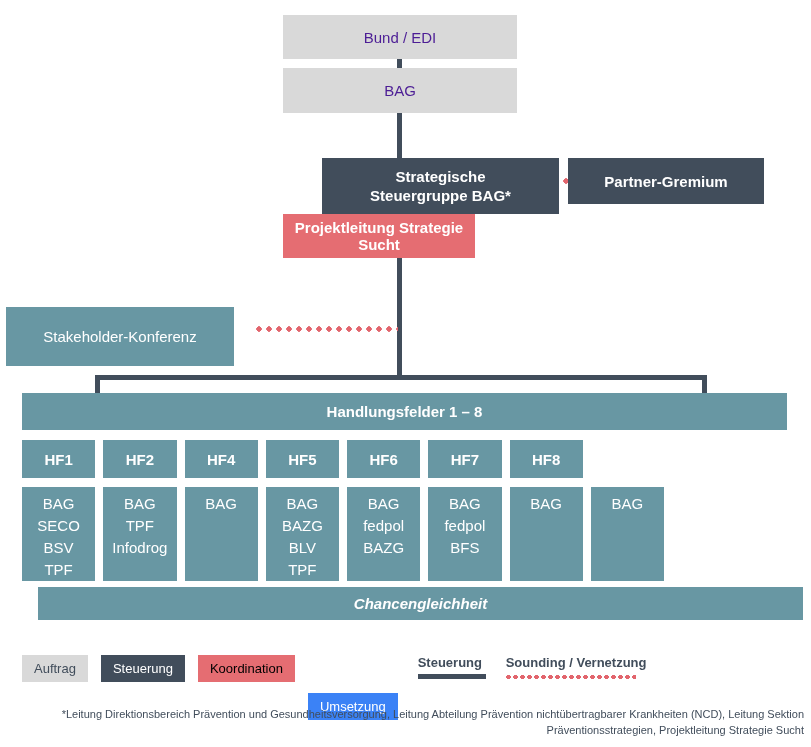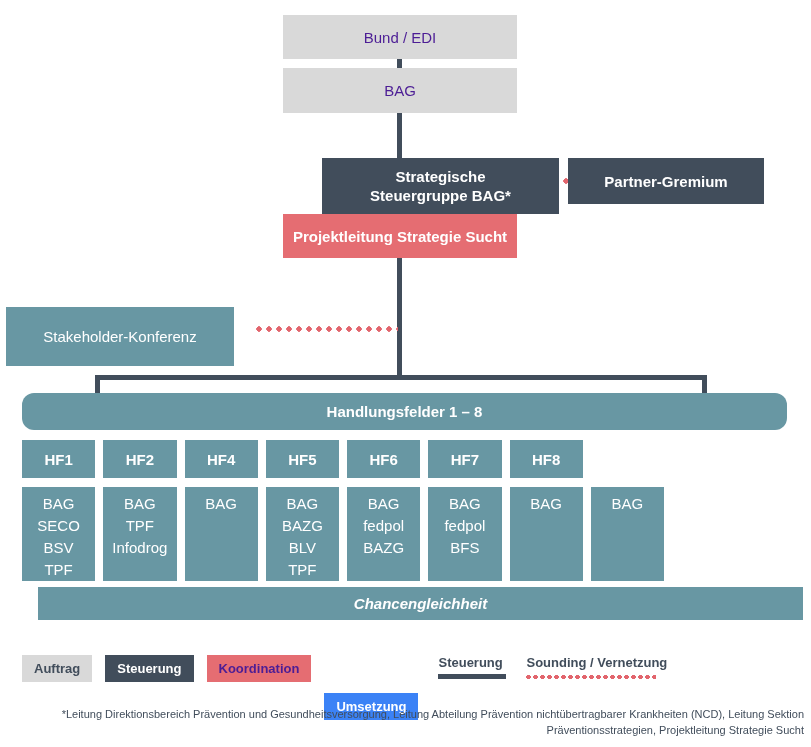--- a/index.html
+++ b/index.html
@@ -27,23 +27,23 @@
   .gray  { background: #d9d9d9; color: #4c1d95; }
   .dark  { background: #414d5b; color: #ffffff; font-weight: bold; }
   .red   { background: #e56d72; color: #ffffff; font-weight: bold; }
   .teal  { background: #6897a3; color: #ffffff; }
 
   
   #node-bund        { left: 283px; top: 15px;  width: 234px; height: 44px; }
   #node-bag         { left: 283px; top: 68px;  width: 234px; height: 45px; }
   #node-steuergruppe{ left: 283px; top: 158px; width: 237px; height: 56px; flex-direction: column; line-height: 19px; margin-left: 39px; }
   #node-partner     { left: 568px; top: 158px; width: 196px; height: 46px; }
-  #node-projekt     { left: 283px; top: 214px; width: 234px; height: 44px; }
+  #node-projekt     { left: 283px; top: 214px; width: 192px; height: 44px; }
   #node-stakeholder { left: 6px;  top: 307px; width: 228px; height: 59px; }
-  #hf-header        { left: 22px;  top: 393px; width: 765px; height: 37px; font-weight: bold; border-radius: 12px; }
+  #hf-header        { left: 22px;  top: 393px; width: 765px; height: 37px; font-weight: bold; }
   #chancen          { left: 38px;  top: 587px; width: 765px; height: 33px; font-weight: bold; font-style: italic; }
 
   
   .vline {
     position: absolute;
     left: 397px;
     width: 5px;
     background: #414d5b;
   }
   #seg-1 { top: 59px;  height: 9px;  }
@@ -110,26 +110,26 @@
     align-items: flex-start;
     gap: 13px;
     height: 34px;
   }
   .lg-box {
     height: 27px;
     padding: 0 12px;
     display: flex;
     align-items: center;
     font-size: 13px;
-    font-weight: bold;
+    font-weight: normal;
     white-space: nowrap;
   }
   .lg-gray { background: #d9d9d9; color: #414d5b; }
   .lg-dark { background: #414d5b; color: #ffffff; }
-  .lg-red  { background: #e56d72; color: #4c1d95; }
+  .lg-red  { background: #e56d72; color: #000000; }
   .lg-teal { background: #3b82f6; color: #ffffff; margin-top: 38px; }
   .lg-line-item {
     display: flex;
     flex-direction: column;
     margin-left: 7px;
     white-space: nowrap;
   }
   .lg-line-label {
     font-size: 13px;
     font-weight: bold;

